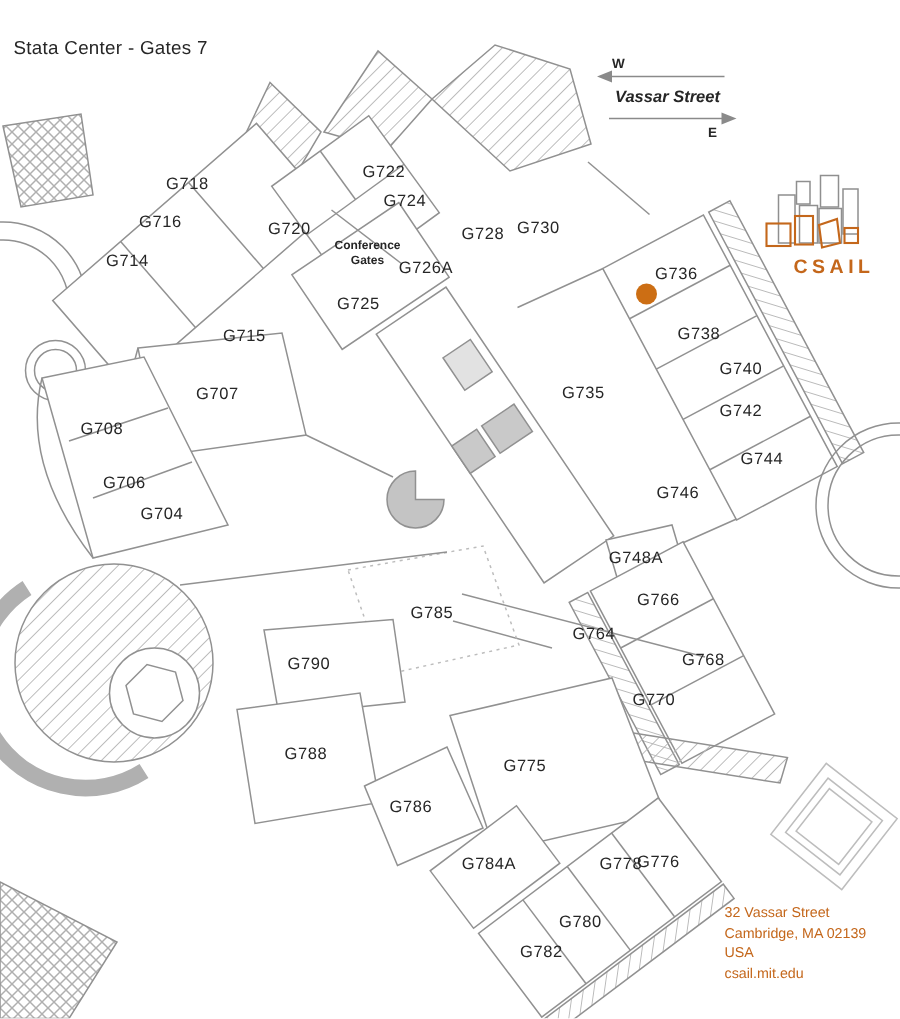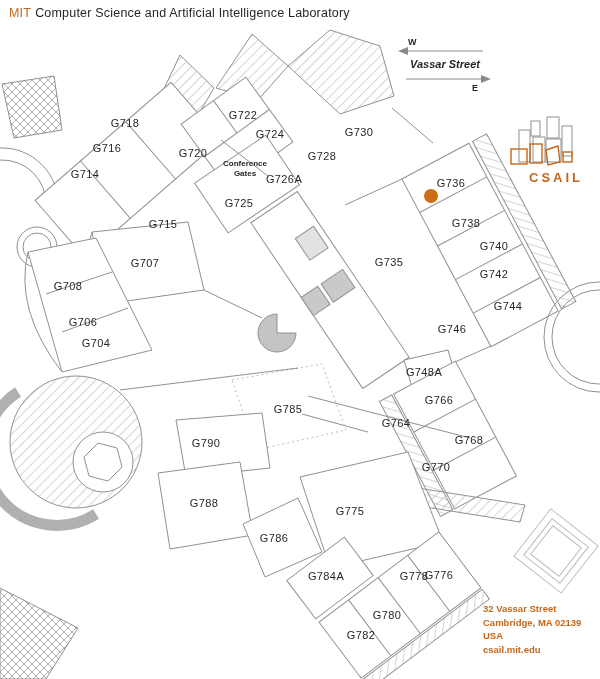--- a/index.html
+++ b/index.html
@@ -8,21 +8,21 @@
   svg{position:absolute;left:0;top:0;}
   .hdr{position:absolute;left:9px;top:6px;font-size:12.5px;color:#262626;letter-spacing:.2px;white-space:nowrap;}
   .hdr .brand{color:#c4671b;margin-right:4px;}
   .hdr2{position:absolute;left:9px;top:25px;font-size:12.5px;color:#262626;letter-spacing:.2px;white-space:nowrap;}
   .room-label{position:absolute;transform:translate(-50%,-50%);font-size:11px;color:#262626;
               letter-spacing:.4px;white-space:nowrap;}
   .conf-label{position:absolute;transform:translate(-50%,-50%);font-size:8px;font-weight:bold;
               color:#262626;text-align:center;line-height:10px;white-space:nowrap;}
   .marker{position:absolute;width:14px;height:14px;border-radius:50%;background:#cc6e14;
           transform:translate(-50%,-50%);}
-  .addr{position:absolute;left:483px;top:602px;color:#c4671b;font-size:9.5px;font-weight:bold;
+  .addr{position:absolute;left:483px;top:602px;color:#c4671b;font-size:9.5px;font-weight:normal;
         line-height:13.5px;white-space:nowrap;}
 </style>
 </head>
 <body>
 
 <div class="stage">
 
   <svg width="600" height="679" viewBox="0 0 600 679">
     <defs>
       <pattern id="hatch" width="7" height="7" patternUnits="userSpaceOnUse" patternTransform="rotate(45)">
@@ -164,45 +164,43 @@
       <g stroke="#c4671b" fill="none" stroke-width="1.4">
         <rect x="511" y="149" width="16" height="15"></rect>
         <rect x="530" y="144" width="12" height="19"></rect>
         <polygon points="546,150 558,146 560,162 548,165"></polygon>
         <rect x="563" y="152" width="9" height="10"></rect>
       </g>
       <text x="556" y="182" font-size="13" font-weight="bold" fill="#c4671b" text-anchor="middle" letter-spacing="3">CSAIL</text>
     </g>
   </svg>
 
-  <div class="hdr">
-    <span class="brand">MIT</span><span>Computer Science and Artificial Intelligence Laboratory</span>
-  </div>
+  <div class="hdr2">Stata Center - Gates 7</div>
 
   <span class="room-label" style="left:125px;top:123px">G718</span>
   <span class="room-label" style="left:107px;top:148px">G716</span>
   <span class="room-label" style="left:85px;top:174px">G714</span>
-  <span class="room-label" style="left:243px;top:115px">G722</span>
+  <span class="room-label" style="left:256px;top:115px">G722</span>
   <span class="room-label" style="left:270px;top:134px">G724</span>
   <span class="room-label" style="left:193px;top:153px">G720</span>
   <span class="room-label" style="left:284px;top:179px">G726A</span>
   <span class="room-label" style="left:239px;top:203px">G725</span>
   <span class="room-label" style="left:322px;top:156px">G728</span>
-  <span class="room-label" style="left:359px;top:132px">G730</span>
+  <span class="room-label" style="left:359px;top:152px">G730</span>
   <span class="room-label" style="left:451px;top:183px">G736</span>
   <span class="room-label" style="left:466px;top:223px">G738</span>
   <span class="room-label" style="left:494px;top:246px">G740</span>
   <span class="room-label" style="left:494px;top:274px">G742</span>
   <span class="room-label" style="left:508px;top:306px">G744</span>
   <span class="room-label" style="left:389px;top:262px">G735</span>
   <span class="room-label" style="left:163px;top:224px">G715</span>
   <span class="room-label" style="left:145px;top:263px">G707</span>
   <span class="room-label" style="left:68px;top:286px">G708</span>
   <span class="room-label" style="left:83px;top:322px">G706</span>
-  <span class="room-label" style="left:96px;top:343px">G704</span>
+  <span class="room-label" style="left:108px;top:343px">G704</span>
   <span class="room-label" style="left:452px;top:329px">G746</span>
   <span class="room-label" style="left:424px;top:372px">G748A</span>
   <span class="room-label" style="left:439px;top:400px">G766</span>
   <span class="room-label" style="left:288px;top:409px">G785</span>
   <span class="room-label" style="left:396px;top:423px">G764</span>
   <span class="room-label" style="left:469px;top:440px">G768</span>
   <span class="room-label" style="left:206px;top:443px">G790</span>
   <span class="room-label" style="left:436px;top:467px">G770</span>
   <span class="room-label" style="left:204px;top:503px">G788</span>
   <span class="room-label" style="left:350px;top:511px">G775</span>

